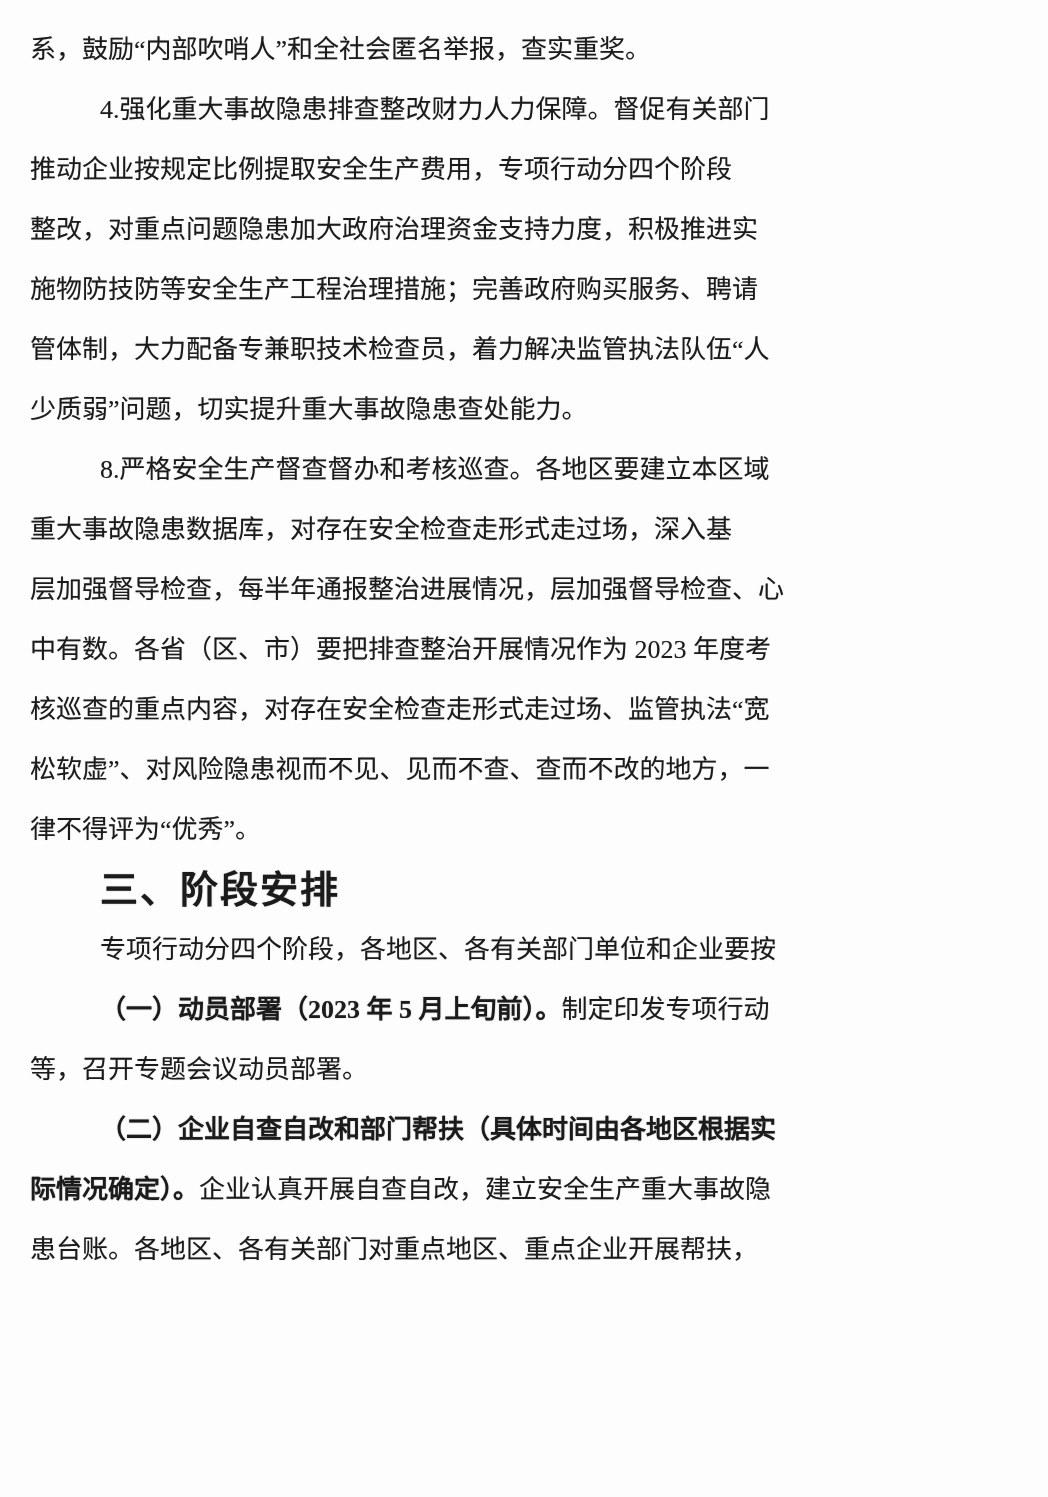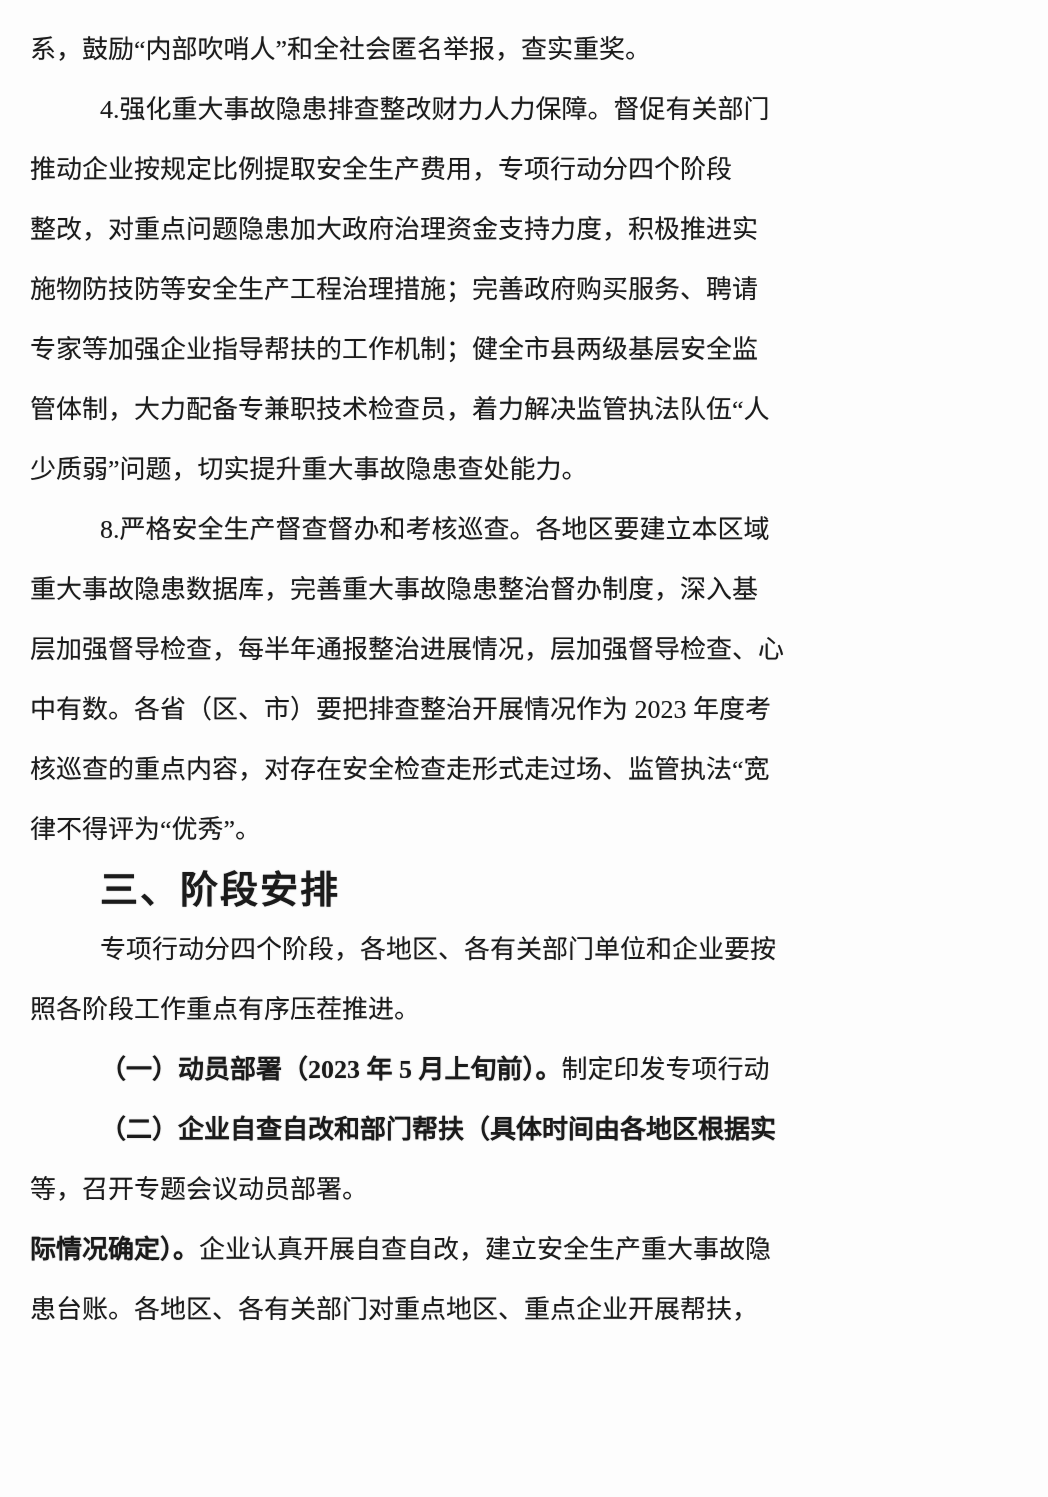--- a/index.html
+++ b/index.html
@@ -48,31 +48,30 @@
 </head>
 <body>
 
 <div class="page">
   <div class="text-block">
       <div class="line"><span class="seg">系，鼓励“内部吹哨人”和全社会匿名举报，查实重奖。</span></div>
       <div class="line indent"><span class="seg">4.强化重大事故隐患排查整改财力人力保障。督促有关部门</span></div>
       <div class="line"><span class="seg">推动企业按规定比例提取安全生产费用，专项行动分四个阶段</span></div>
       <div class="line"><span class="seg">整改，对重点问题隐患加大政府治理资金支持力度，积极推进实</span></div>
       <div class="line"><span class="seg">施物防技防等安全生产工程治理措施；完善政府购买服务、聘请</span></div>
-      <div class="line"><span class="seg">专家等加强企业指导帮扶的工作机制；健全市县两级基层安全监</span></div>
       <div class="line"><span class="seg">管体制，大力配备专兼职技术检查员，着力解决监管执法队伍“人</span></div>
       <div class="line"><span class="seg">少质弱”问题，切实提升重大事故隐患查处能力。</span></div>
       <div class="line indent"><span class="seg">8.严格安全生产督查督办和考核巡查。各地区要建立本区域</span></div>
-      <div class="line"><span class="seg">重大事故隐患数据库，完善重大事故隐患整治督办制度，深入基</span></div>
+      <div class="line"><span class="seg">重大事故隐患数据库，对存在安全检查走形式走过场，深入基</span></div>
       <div class="line"><span class="seg">层加强督导检查，每半年通报整治进展情况，层加强督导检查、心</span></div>
       <div class="line"><span class="seg">中有数。各省（区、市）要把排查整治开展情况作为 2023 年度考</span></div>
       <div class="line"><span class="seg">核巡查的重点内容，对存在安全检查走形式走过场、监管执法“宽</span></div>
+      <div class="line"><span class="seg">松软虚”、对风险隐患视而不见、见而不查、查而不改的地方，一</span></div>
       <div class="line"><span class="seg">律不得评为“优秀”。</span></div>
       <div class="line indent heading"><span class="seg bold">三、阶段安排</span></div>
       <div class="line indent"><span class="seg">专项行动分四个阶段，各地区、各有关部门单位和企业要按</span></div>
-      <div class="line"><span class="seg">照各阶段工作重点有序压茬推进。</span></div>
       <div class="line indent"><span class="seg bold">（一）动员部署（2023 年 5 月上旬前）。</span><span class="seg">制定印发专项行动</span></div>
+      <div class="line"><span class="seg">等，召开专题会议动员部署。</span></div>
       <div class="line indent"><span class="seg bold">（二）企业自查自改和部门帮扶（具体时间由各地区根据实</span></div>
-      <div class="line"><span class="seg">等，召开专题会议动员部署。</span></div>
       <div class="line"><span class="seg bold">际情况确定）。</span><span class="seg">企业认真开展自查自改，建立安全生产重大事故隐</span></div>
       <div class="line"><span class="seg">患台账。各地区、各有关部门对重点地区、重点企业开展帮扶，</span></div>
     </div>
 </div>
 
 </body></html>

